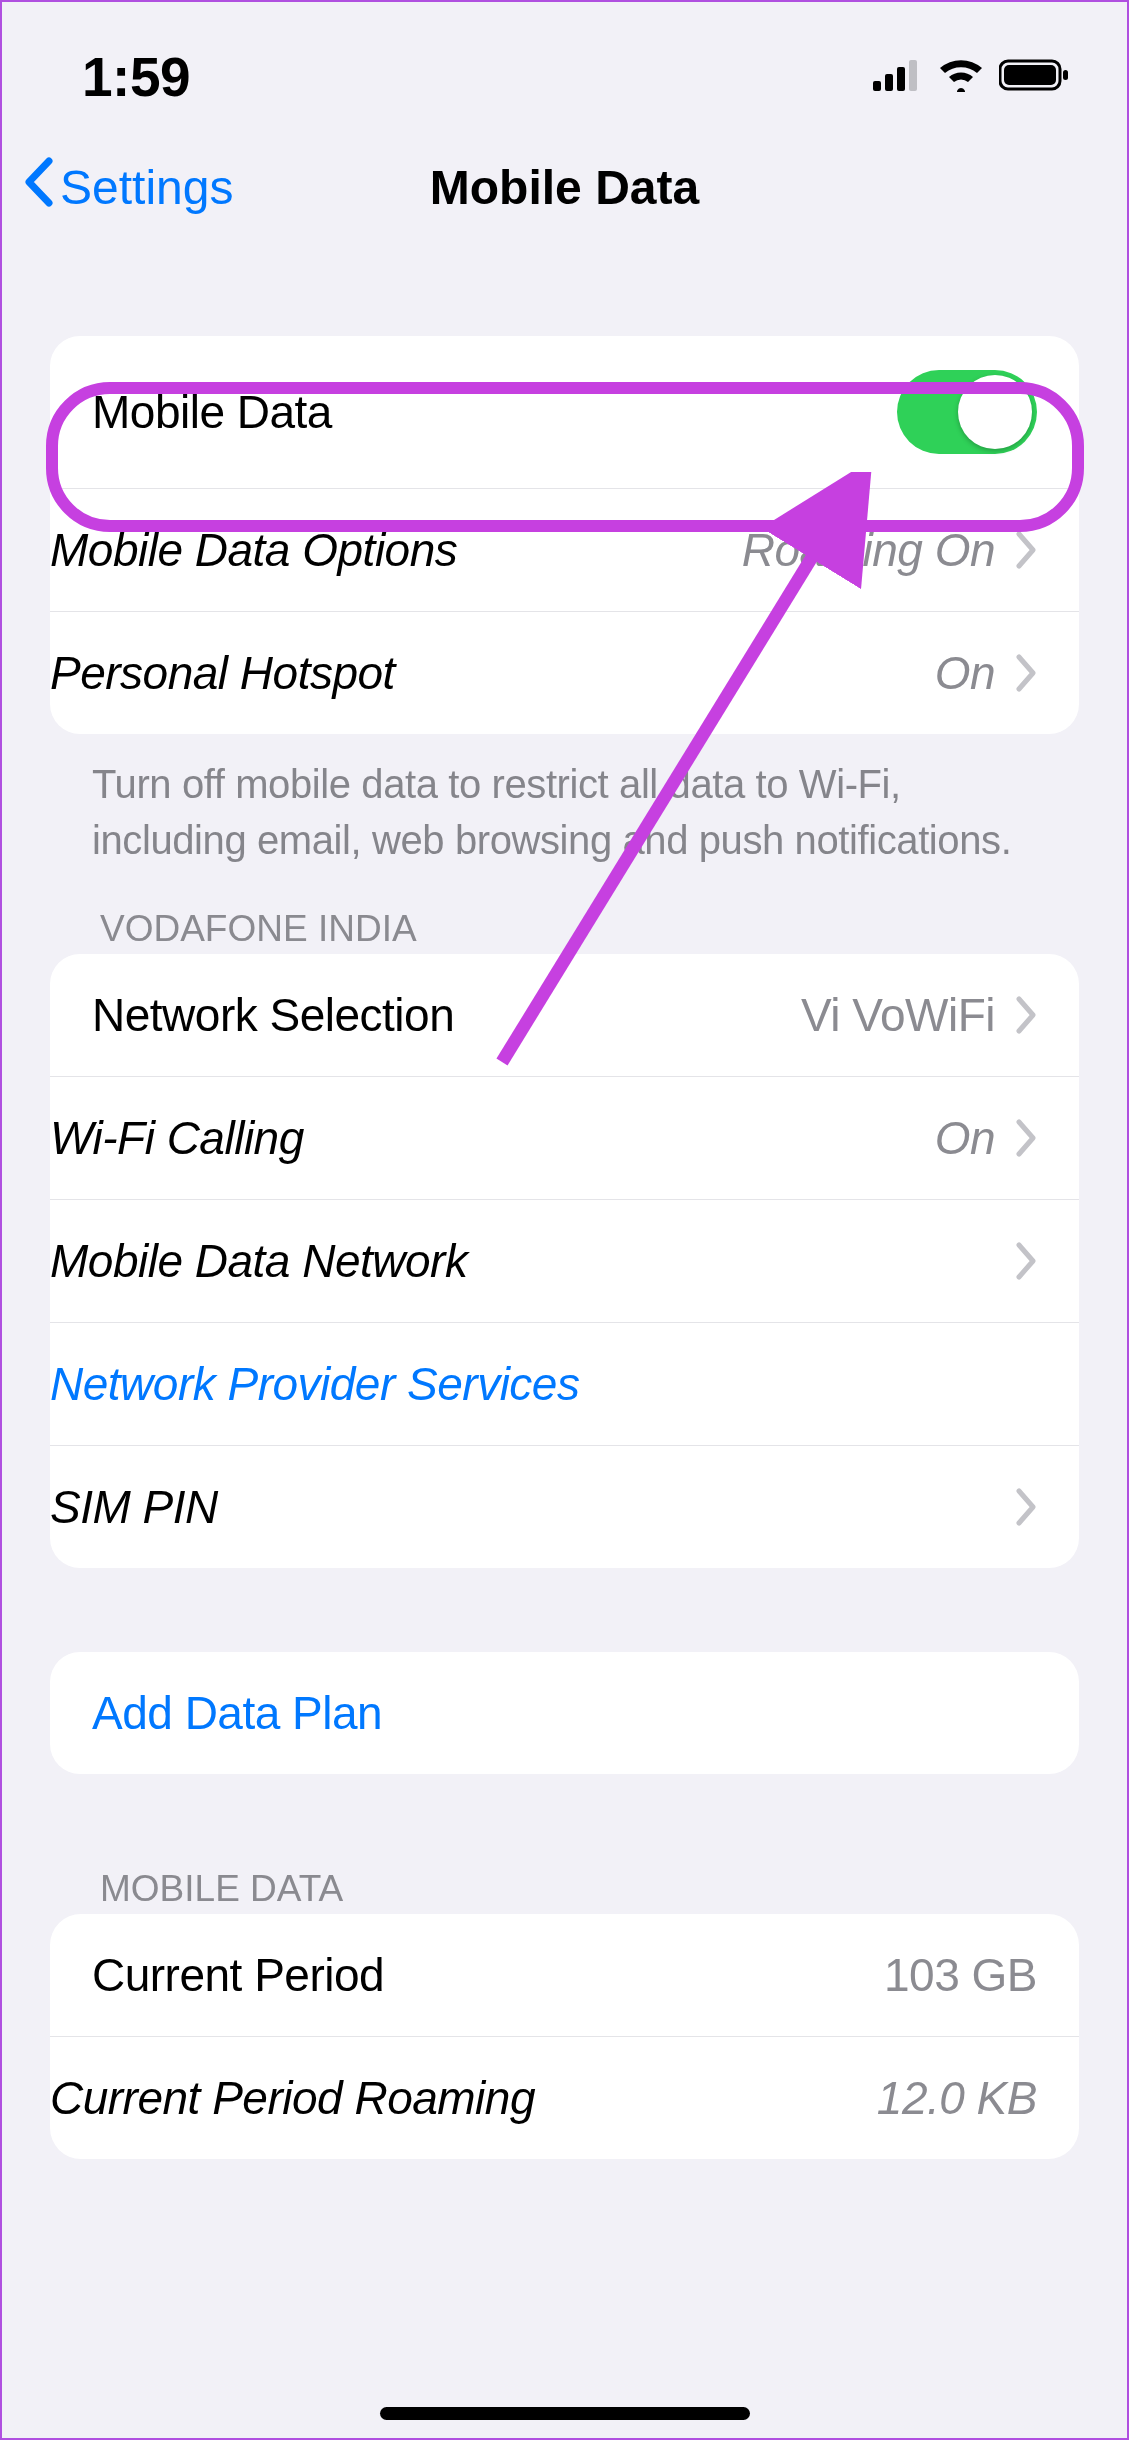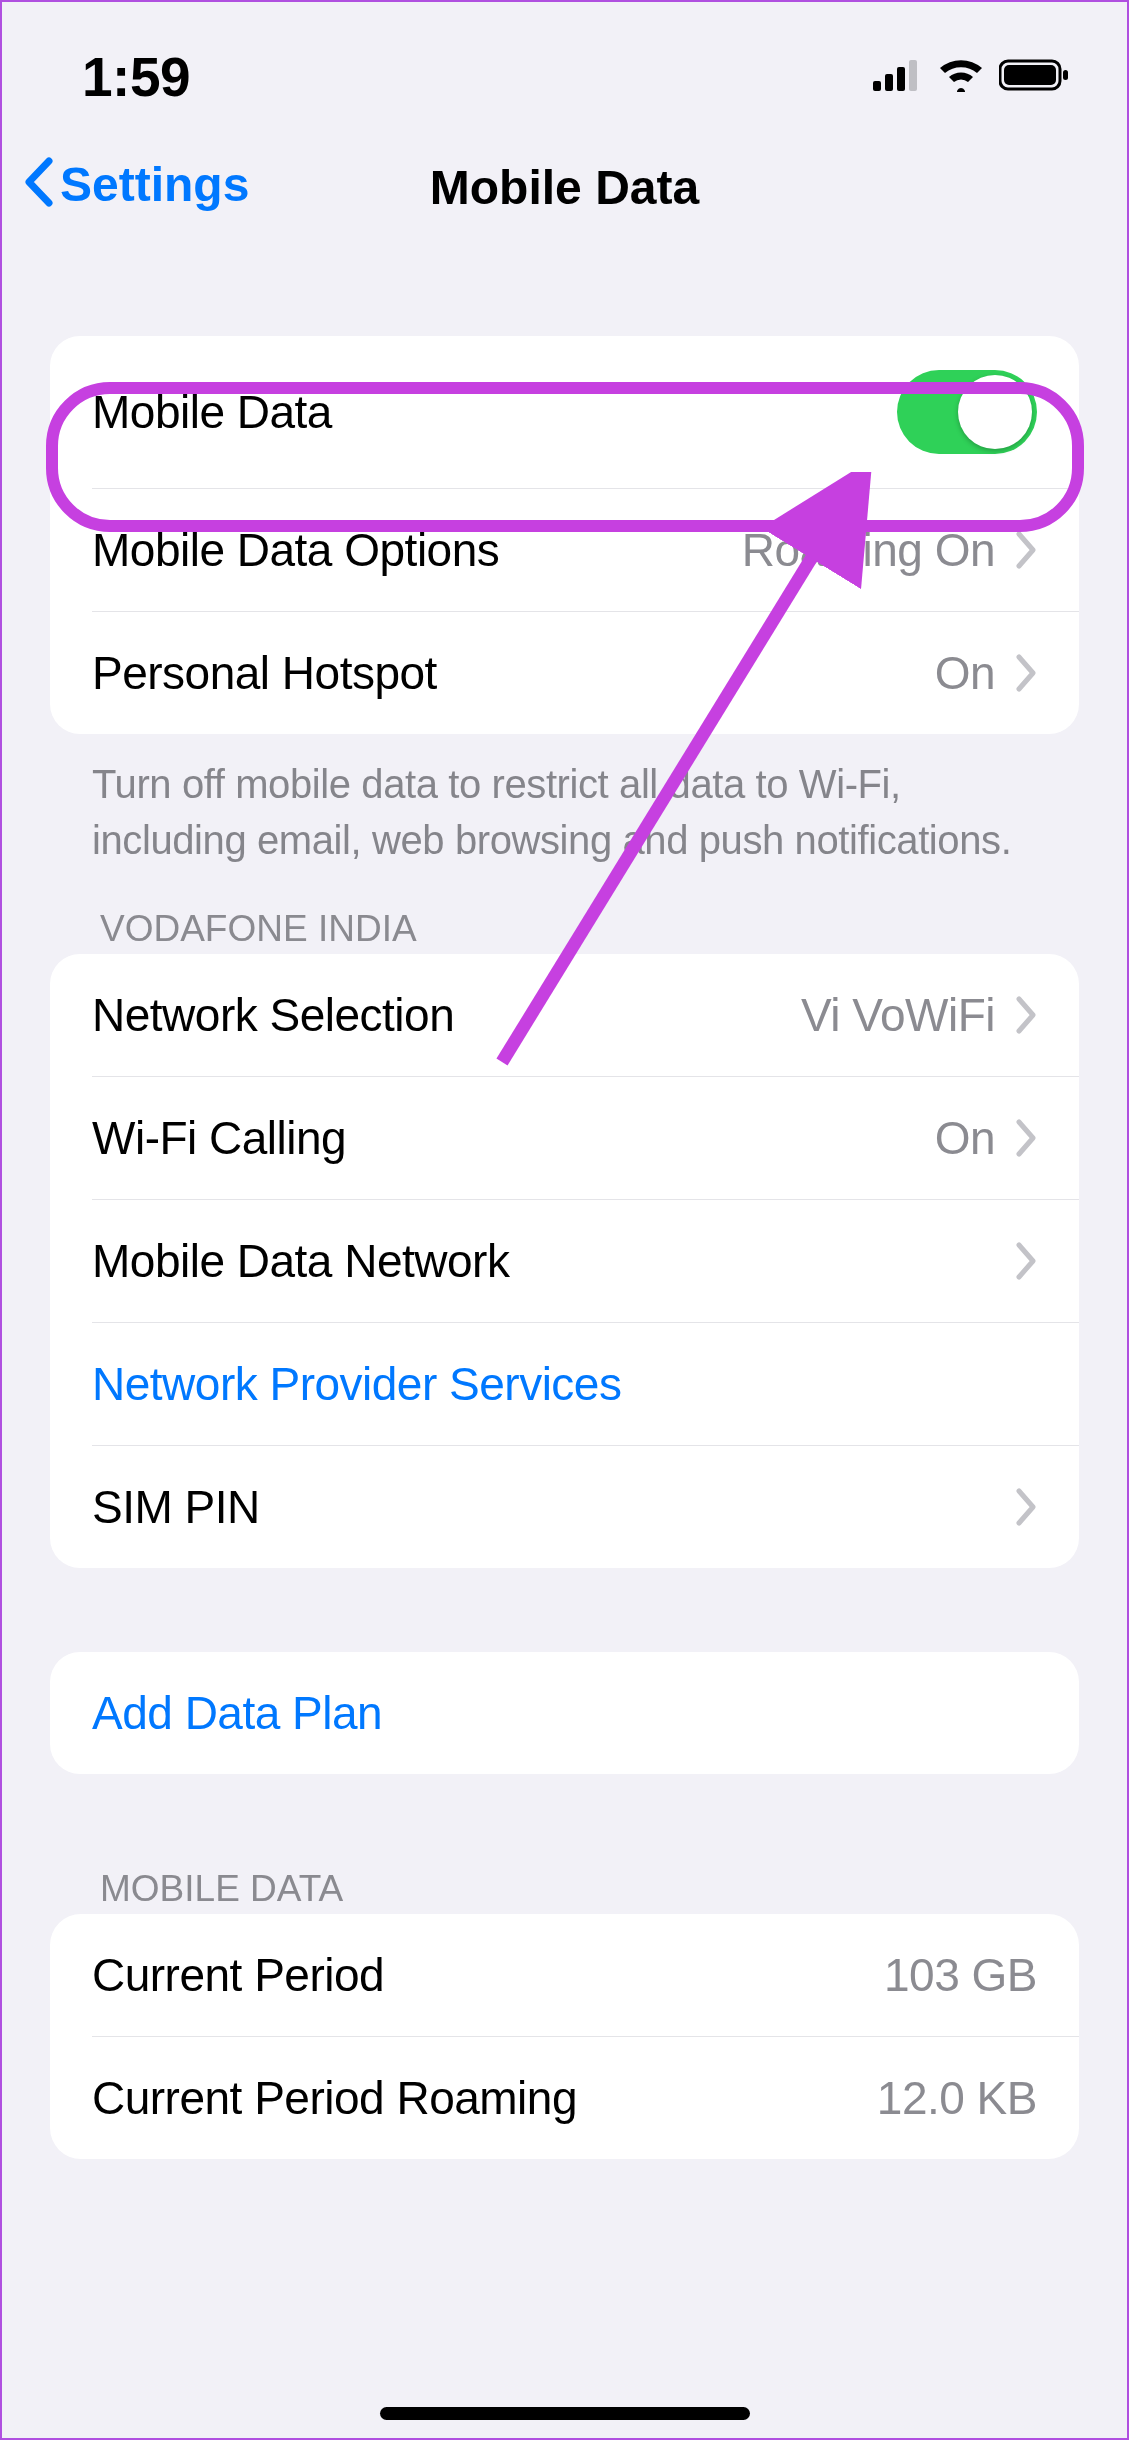--- a/index.html
+++ b/index.html
@@ -29,24 +29,24 @@
   .status-icons { display: flex; gap: 14px; align-items: center; }
   
   .nav-bar {
     display: flex;
     align-items: center;
     position: relative;
     height: 130px;
     padding: 0 20px;
   }
   .back-btn {
-    display: flex; align-items: flex-start;
+    display: flex; align-items: center;
     color: #0078ff;
     font-size: 48px;
-    font-weight: 700;
+    font-weight: 400;
     gap: 6px;
   }
   .nav-title {
     position: absolute;
     left: 0; right: 0;
     text-align: center;
     font-size: 48px;
     font-weight: 600;
     color: #000;
     pointer-events: none;
@@ -58,21 +58,21 @@
     margin: 0 48px;
     overflow: hidden;
   }
   .row {
     display: flex;
     align-items: center;
     justify-content: space-between;
     padding: 34px 42px 34px 42px;
     min-height: 118px;
   }
-  .row + .row { border-top: 1.5px solid #e4e4e8; margin-left: 42px; padding-left:0;}
+  .row + .row { border-top: 1.5px solid #e4e4e8; padding-left:0;font-style:italic;}
   .row-label { font-size: 46px; color: #000; letter-spacing: -0.5px;}
   .row-right { display: flex; align-items: center; gap: 20px; }
   .row-value { font-size: 46px; color: #8b8b91; letter-spacing: -0.5px;}
   .link-blue .row-label { color: #0078ff; }
   
   .toggle {
     width: 140px; height: 84px; border-radius: 42px;
     background: #2fd158; position: relative; flex-shrink:0;
   }
   .toggle-knob {

